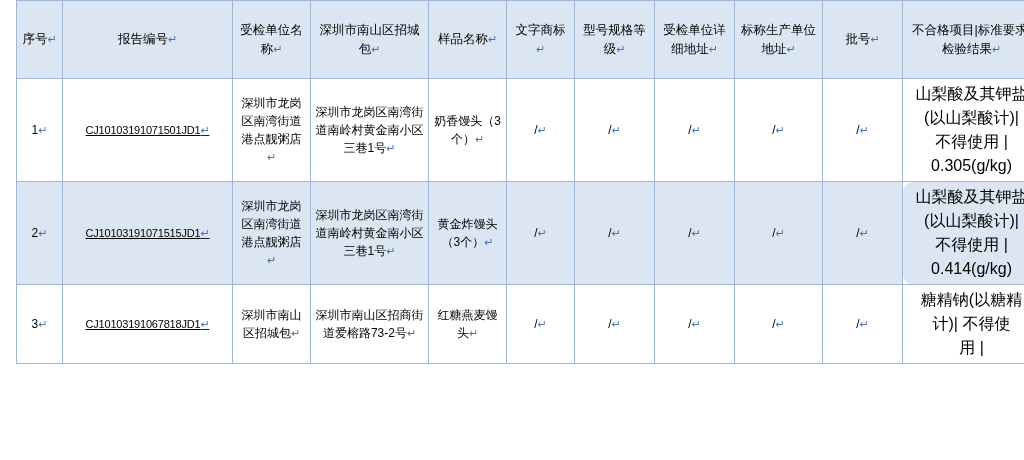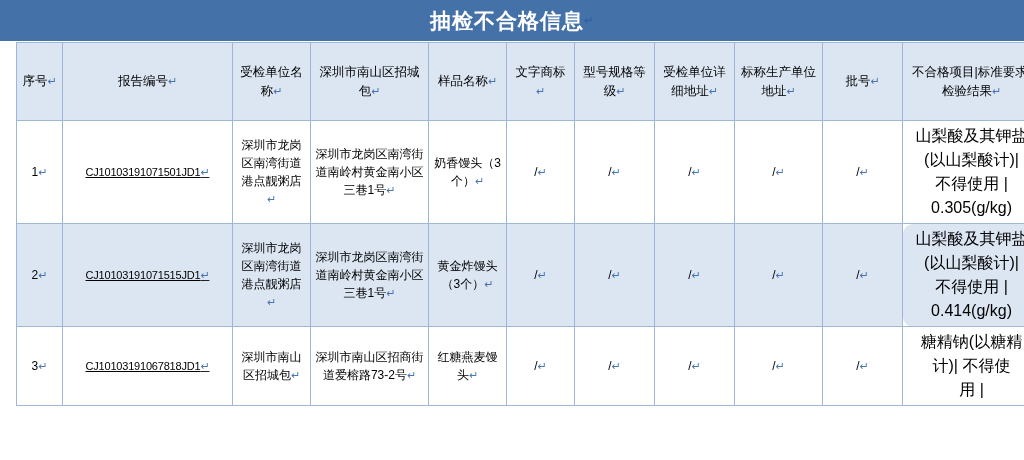--- a/index.html
+++ b/index.html
@@ -79,24 +79,20 @@
   .c9 { width: 88px; }
   .c10 { width: 80px; }
   .c11 { width: 138px; }
   .clip-row td { height: 60px; overflow: hidden; }
 </style>
 </head>
 <body>
 
 <div class="sheet">
 
-  <div class="title-bar">
-    <span>抽检不合格信息</span>
-      <span class="pilcrow">↵</span>
-  </div>
 
   <table class="grid">
     <colgroup>
       <col class="c1">
         <col class="c2">
         <col class="c3">
         <col class="c4">
         <col class="c5">
       <col class="c6">
         <col class="c7">

